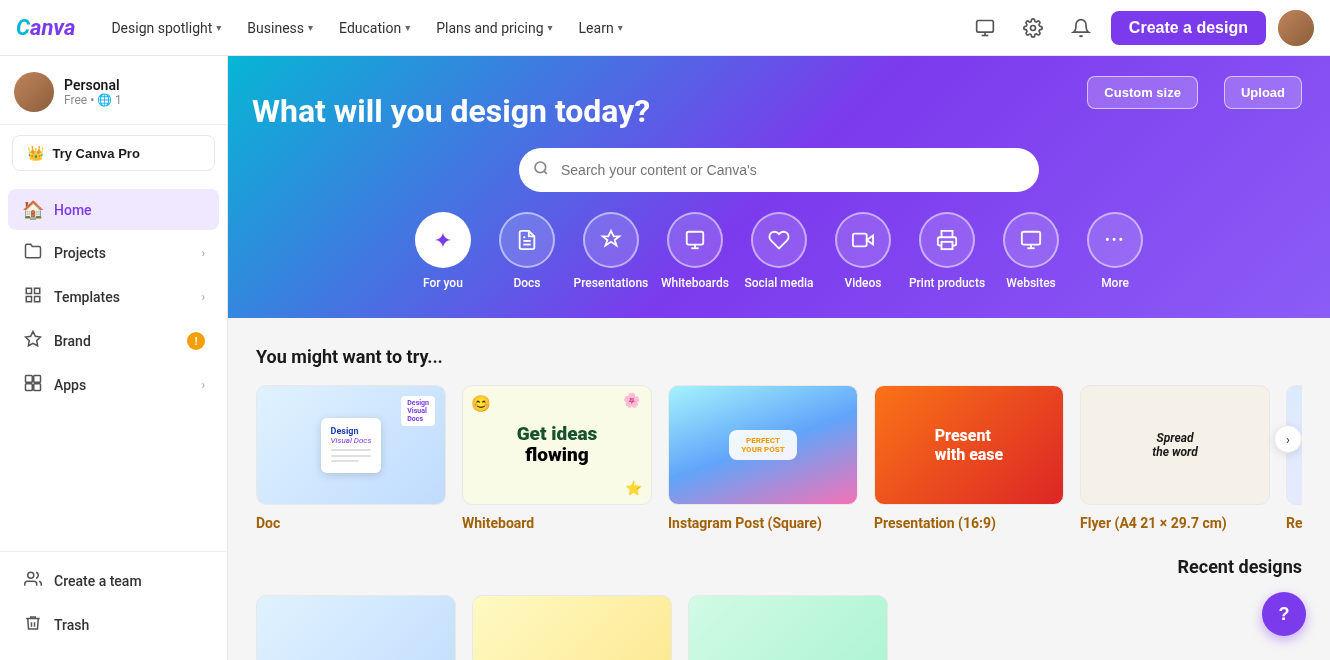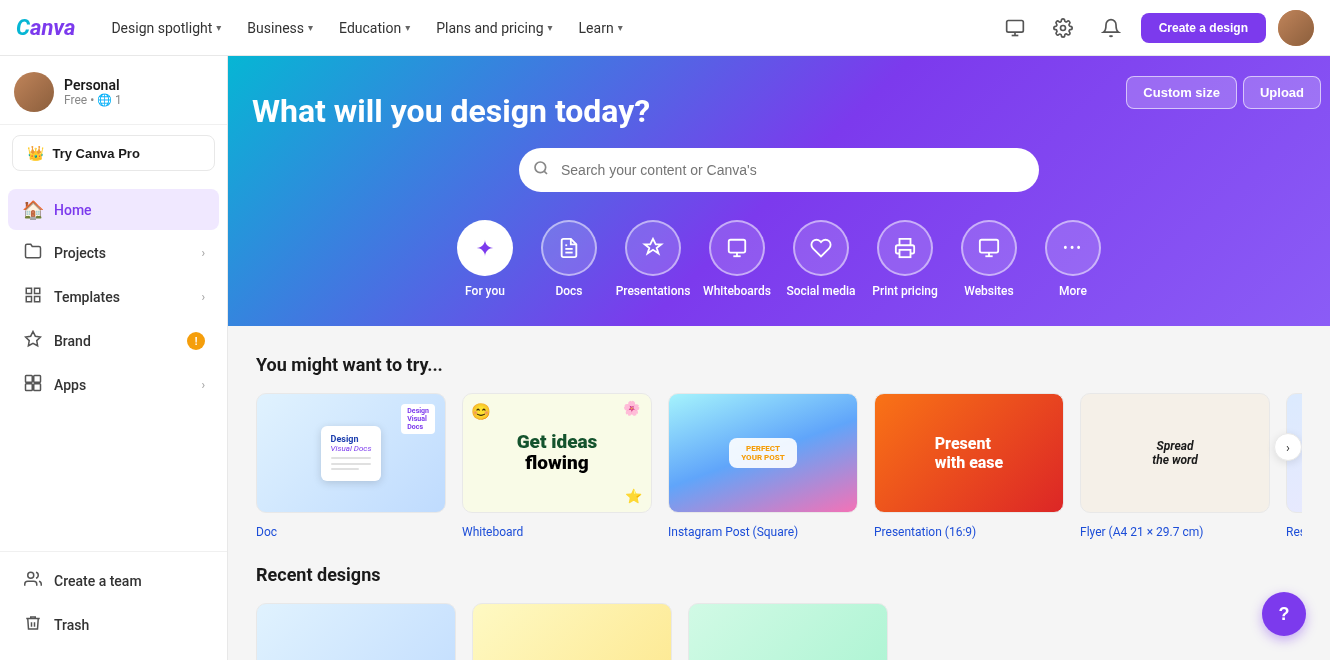--- a/index.html
+++ b/index.html
@@ -17,21 +17,21 @@
     .nav-link {
       padding: 6px 12px; border-radius: 6px; cursor: pointer;
       font-size: 14px; color: #333; display: flex; align-items: center; gap: 4px;
       white-space: nowrap;
     }
     .nav-link .chevron { font-size: 10px; color: #666; }
     .nav-right { display: flex; align-items: center; gap: 12px; }
     .nav-icon-btn { width: 36px; height: 36px; border-radius: 50%; display: flex; align-items: center; justify-content: center; cursor: pointer; color: #555; }
     .create-btn {
       background: #7c3aed; color: #fff; border: none; border-radius: 8px;
-      padding: 8px 18px; font-size: 12px; font-weight: 600; cursor: pointer; white-space: nowrap;
+      padding: 8px 18px; font-size: 16px; font-weight: 600; cursor: pointer; white-space: nowrap;
     }
     .avatar { width: 36px; height: 36px; border-radius: 50%; background: #c0845a; overflow: hidden; cursor: pointer; }
     .avatar-img { width: 100%; height: 100%; background: linear-gradient(135deg, #c0845a, #8b5e3c); border-radius: 50%; }
 
     
     .app-layout { display: flex; margin-top: 56px; height: calc(100vh - 56px); }
 
     
     .sidebar {
       width: 228px; background: #fff; border-right: 1px solid #e8e8e8;
@@ -65,29 +65,29 @@
 
     
     .main-content { flex: 1; overflow-y: auto; }
 
     
     .hero-banner {
       background: linear-gradient(135deg, #06b6d4 0%, #7c3aed 50%, #8b5cf6 100%);
       padding: 36px 24px 28px; position: relative; margin: 0;
     }
     .hero-title { text-align: left; font-size: 32px; font-weight: 700; color: #fff; margin-bottom: 18px; }
-    .hero-search-row { display: flex; justify-content: center; margin-bottom: 28px; }
+    .hero-search-row { display: flex; justify-content: center; margin-bottom: 20px; }
     .hero-search {
       width: 520px; height: 44px; border-radius: 22px; border: none;
       padding: 0 16px 0 42px; font-size: 14px; background: #fff; color: #333;
       outline: none;
     }
     .hero-search-wrap { position: relative; width: 520px; }
     .search-icon-hero { position: absolute; left: 14px; top: 50%; transform: translateY(-50%); color: #888; font-size: 16px; }
-    .hero-actions { position: absolute; top: 20px; right: 9px; display: flex; gap: 6px; }
+    .hero-actions { position: absolute; top: 20px; right: 28px; display: flex; gap: 26px; }
     .hero-action-btn {
       background: rgba(255,255,255,0.2); color: #fff; border: 1.5px solid rgba(255,255,255,0.6);
       border-radius: 8px; padding: 8px 16px; font-size: 13px; font-weight: 600; cursor: pointer;
     }
 
     
     .category-row { display: flex; justify-content: center; gap: 8px; flex-wrap: nowrap; }
     .category-item { display: flex; flex-direction: column; align-items: center; gap: 8px; cursor: pointer; min-width: 76px; }
     .category-icon-wrap {
       width: 56px; height: 56px; border-radius: 50%; background: rgba(255,255,255,0.15);
@@ -105,21 +105,21 @@
     .section-title { font-size: 18px; font-weight: 700; color: #1a1a1a; }
 
     
     .cards-row { display: flex; gap: 16px; overflow-x: auto; padding-bottom: 4px; align-items: flex-end; position: relative; }
     .cards-row::-webkit-scrollbar { height: 4px; }
     .card-item { flex-shrink: 0; cursor: pointer; }
     .card-thumb {
       width: 190px; height: 120px; border-radius: 10px; overflow: hidden;
       margin-bottom: 8px; position: relative; border: 1px solid #e8e8e8;
     }
-    .card-label { font-size: 12px; color: #1d4ed8; font-weight: 400; }
+    .card-label { font-size: 14px; color: #a16207; font-weight: 700; }
 
     
     .thumb-doc {
       background: linear-gradient(135deg, #e0f2fe, #bfdbfe);
       display: flex; align-items: center; justify-content: center; gap: 4px;
     }
     .thumb-doc-inner { background: #fff; border-radius: 6px; padding: 8px 10px; box-shadow: 0 2px 8px rgba(0,0,0,0.15); }
     .thumb-doc-title { font-size: 9px; font-weight: 700; color: #1e40af; }
     .thumb-doc-title2 { font-size: 8px; font-weight: 400; color: #7c3aed; font-style: italic; }
     .thumb-wb {
@@ -146,21 +146,21 @@
 
     .cards-arrow {
       position: absolute; right: 0; top: 40px; width: 28px; height: 28px;
       border-radius: 50%; background: #fff; border: 1px solid #e8e8e8;
       display: flex; align-items: center; justify-content: center;
       cursor: pointer; box-shadow: 0 2px 8px rgba(0,0,0,0.1); font-size: 13px; color: #333;
     }
 
     
     .recent-section { padding: 20px 28px 28px; }
-    .recent-header { display: flex; align-items: center; justify-content: flex-start; margin-bottom: 18px; }
+    .recent-header { display: flex; align-items: center; justify-content: flex-end; margin-bottom: 18px; }
     .recent-title { font-size: 18px; font-weight: 700; color: #1a1a1a; }
     .recent-cards { display: flex; gap: 16px; }
     .recent-card {
       width: 200px; height: 130px; border-radius: 10px; border: 1px solid #e8e8e8;
       overflow: hidden; cursor: pointer; background: #f0f0f0; flex-shrink: 0;
       position: relative;
     }
     .recent-card-overlay { position: absolute; top: 50%; left: 50%; transform: translate(-50%,-50%); }
     .recent-card-1 { background: linear-gradient(135deg, #e0f2fe, #bfdbfe); }
     .recent-card-2 { background: linear-gradient(135deg, #fef9c3, #fde68a); }
@@ -390,30 +390,39 @@
 
         <div class="category-item">
           <div class="category-icon-wrap">
             <svg class="ci" width="22" height="22" viewBox="0 0 24 24" fill="none" stroke="white" stroke-width="2">
                 <path d="M20.84 4.61a5.5 5.5 0 00-7.78 0L12 5.67l-1.06-1.06a5.5 5.5 0 00-7.78 7.78l1.06 1.06L12 21.23l7.78-7.78 1.06-1.06a5.5 5.5 0 000-7.78z"></path>
               </svg>
           </div>
           <span class="category-label">Social media</span>
         </div>
 
+        <div class="category-item">
+          <div class="category-icon-wrap">
+            <svg class="ci" width="22" height="22" viewBox="0 0 24 24" fill="none" stroke="white" stroke-width="2">
+                <polygon points="23 7 16 12 23 17 23 7"></polygon>
+                <rect x="1" y="5" width="15" height="14" rx="2"></rect>
+              </svg>
+          </div>
+          <span class="category-label">Videos</span>
+        </div>
 
         <div class="category-item">
           <div class="category-icon-wrap">
             <svg class="ci" width="22" height="22" viewBox="0 0 24 24" fill="none" stroke="white" stroke-width="2">
                 <polyline points="6 9 6 2 18 2 18 9"></polyline>
                 <path d="M6 18H4a2 2 0 01-2-2v-5a2 2 0 012-2h16a2 2 0 012 2v5a2 2 0 01-2 2h-2"></path>
                 <rect x="6" y="14" width="12" height="8"></rect>
               </svg>
           </div>
-          <span class="category-label">Print pricing</span>
+          <span class="category-label">Print products</span>
         </div>
 
         <div class="category-item">
           <div class="category-icon-wrap">
             <svg class="ci" width="22" height="22" viewBox="0 0 24 24" fill="none" stroke="white" stroke-width="2">
                 <rect x="2" y="3" width="20" height="14" rx="2"></rect>
                 <line x1="8" y1="21" x2="16" y2="21"></line>
                 <line x1="12" y1="17" x2="12" y2="21"></line>
               </svg>
           </div>

